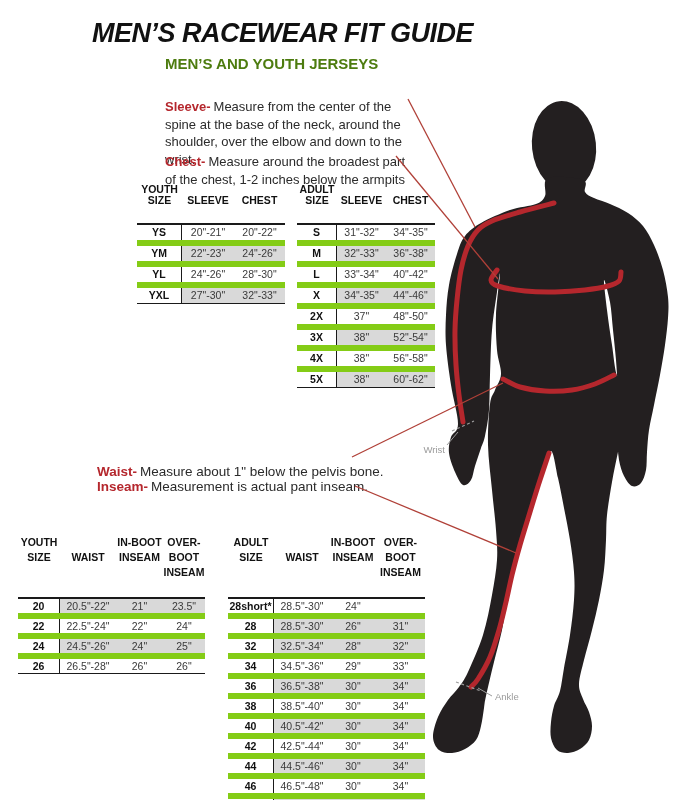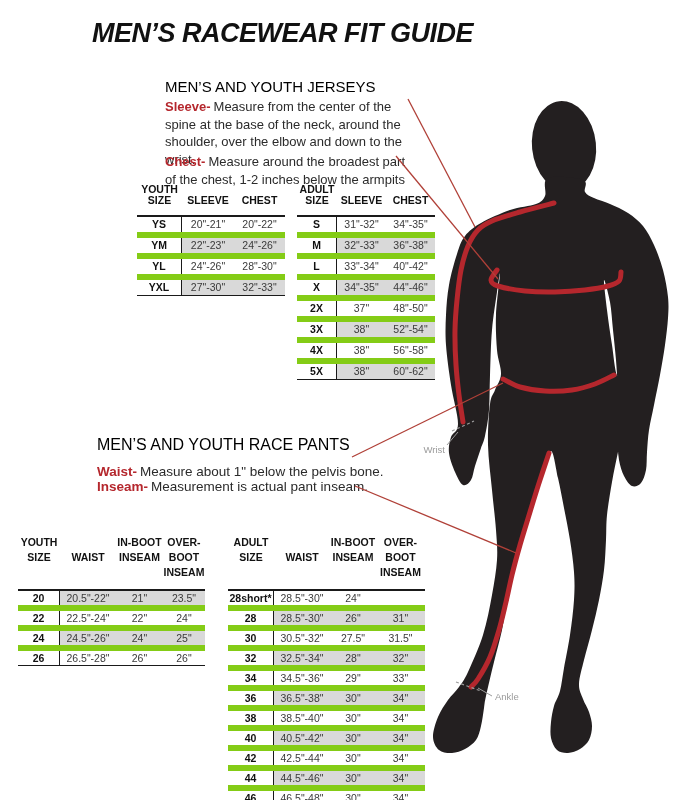--- a/index.html
+++ b/index.html
@@ -6,41 +6,41 @@
   .canvas{
     position:relative;width:682px;height:800px;background:#ffffff;overflow:hidden;
     font-family:"Liberation Sans", sans-serif;color:#231F20;
   }
   .abs{position:absolute;}
   
   .page-title{
     left:92px;top:18px;font-size:27px;font-weight:bold;font-style:italic;
     letter-spacing:-0.5px;color:#111;white-space:nowrap;
   }
-  .section-heading{font-size:15px;font-weight:normal;color:#000000;white-space:nowrap;margin-top:23px;}
+  .section-heading{font-size:15px;font-weight:bold;color:#4d7c0f;white-space:nowrap;}
   .jerseys-heading{left:165px;top:55px;}
   .pants-heading{left:97px;top:413px;font-size:16px;}
   .note{font-size:13px;line-height:17.5px;color:#2b2b2b;}
   .sleeve-note{left:165px;top:85px;width:252px;}
   .chest-note{left:165px;top:140px;width:252px;}
   .waist-note{left:97px;top:449px;width:320px;font-size:13.5px;}
   .inseam-note{left:97px;top:464px;width:320px;font-size:13.5px;}
   .red-label{color:var(--accent-red,#B5272D);font-weight:bold;margin-right:3px;}
   .footnote{left:228px;top:757px;font-size:15px;color:#8C8C8C;white-space:nowrap;margin-top:44px;}
   
   .size-table{position:absolute;font-size:10.5px;color:#3a3a3a;border-bottom:1px solid #1a1a1a;}
   .trow{display:grid;grid-template-columns:var(--cols);}
   .trow.thead{border-bottom:2px solid #1a1a1a;}
   .trow:not(.thead){border-top:6px solid #84cc16;}
   .trow.thead + .trow{border-top:none;}
   .th{text-align:center;font-weight:bold;color:#111;}
   .hl1,.hl2{display:block;}
   .jerseyT .hl1,.jerseyT .hl2{line-height:11px;}
   .pantsT .hl1,.pantsT .hl2{line-height:15px;}
-  .th{padding-bottom:9px;}
+  .th{padding-bottom:17px;}
   .td{text-align:center;overflow:hidden;white-space:nowrap;}
   .jerseyT .td{height:15px;line-height:15px;}
   .pantsT .td{height:14px;line-height:14px;}
   .td.size{font-weight:bold;color:#111;border-right:1.5px solid #1a1a1a;}
   .trow.shaded .td:not(.size){background:var(--row-shade,#D9D9D9);}
   .t-youth-jersey{left:137px;top:184px;--cols:45px 52px 51px;}
   .t-adult-jersey{left:297px;top:184px;--cols:40px 49px 49px;}
   .t-youth-pants{left:18px;top:535px;--cols:42px 56px 47px 42px;}
   .t-adult-pants{left:228px;top:535px;--cols:46px 56px 46px 49px;}
   
@@ -146,21 +146,20 @@
         <div class="td">38"</div>
         <div class="td">56"-58"</div>
       </div>
       <div class="trow shaded">
         <div class="td size">5X</div>
         <div class="td">38"</div>
         <div class="td">60"-62"</div>
       </div>
     </div>
 
-  <div class="abs section-heading pants-heading">MEN’S AND YOUTH RACE PANTS</div>
 
   <p class="abs note waist-note"><span class="red-label">Waist-</span><span>Measure about 1" below the pelvis bone.</span></p>
 
   <p class="abs note inseam-note"><span class="red-label">Inseam-</span><span>Measurement is actual pant inseam.</span></p>
 
   <div class="size-table pantsT t-youth-pants">
       <div class="trow thead">
         <div class="th">
           <div class="hl1">YOUTH</div>
           <div class="hl2">SIZE</div>
@@ -226,26 +225,20 @@
         <div class="td size">28short*</div>
         <div class="td">28.5"-30"</div>
         <div class="td">24"</div>
         <div class="td"></div>
       </div>
       <div class="trow shaded">
         <div class="td size">28</div>
         <div class="td">28.5"-30"</div>
         <div class="td">26"</div>
         <div class="td">31"</div>
-      </div>
-      <div class="trow">
-        <div class="td size">30</div>
-        <div class="td">30.5"-32"</div>
-        <div class="td">27.5"</div>
-        <div class="td">31.5"</div>
       </div>
       <div class="trow shaded">
         <div class="td size">32</div>
         <div class="td">32.5"-34"</div>
         <div class="td">28"</div>
         <div class="td">32"</div>
       </div>
       <div class="trow">
         <div class="td size">34</div>
         <div class="td">34.5"-36"</div>

